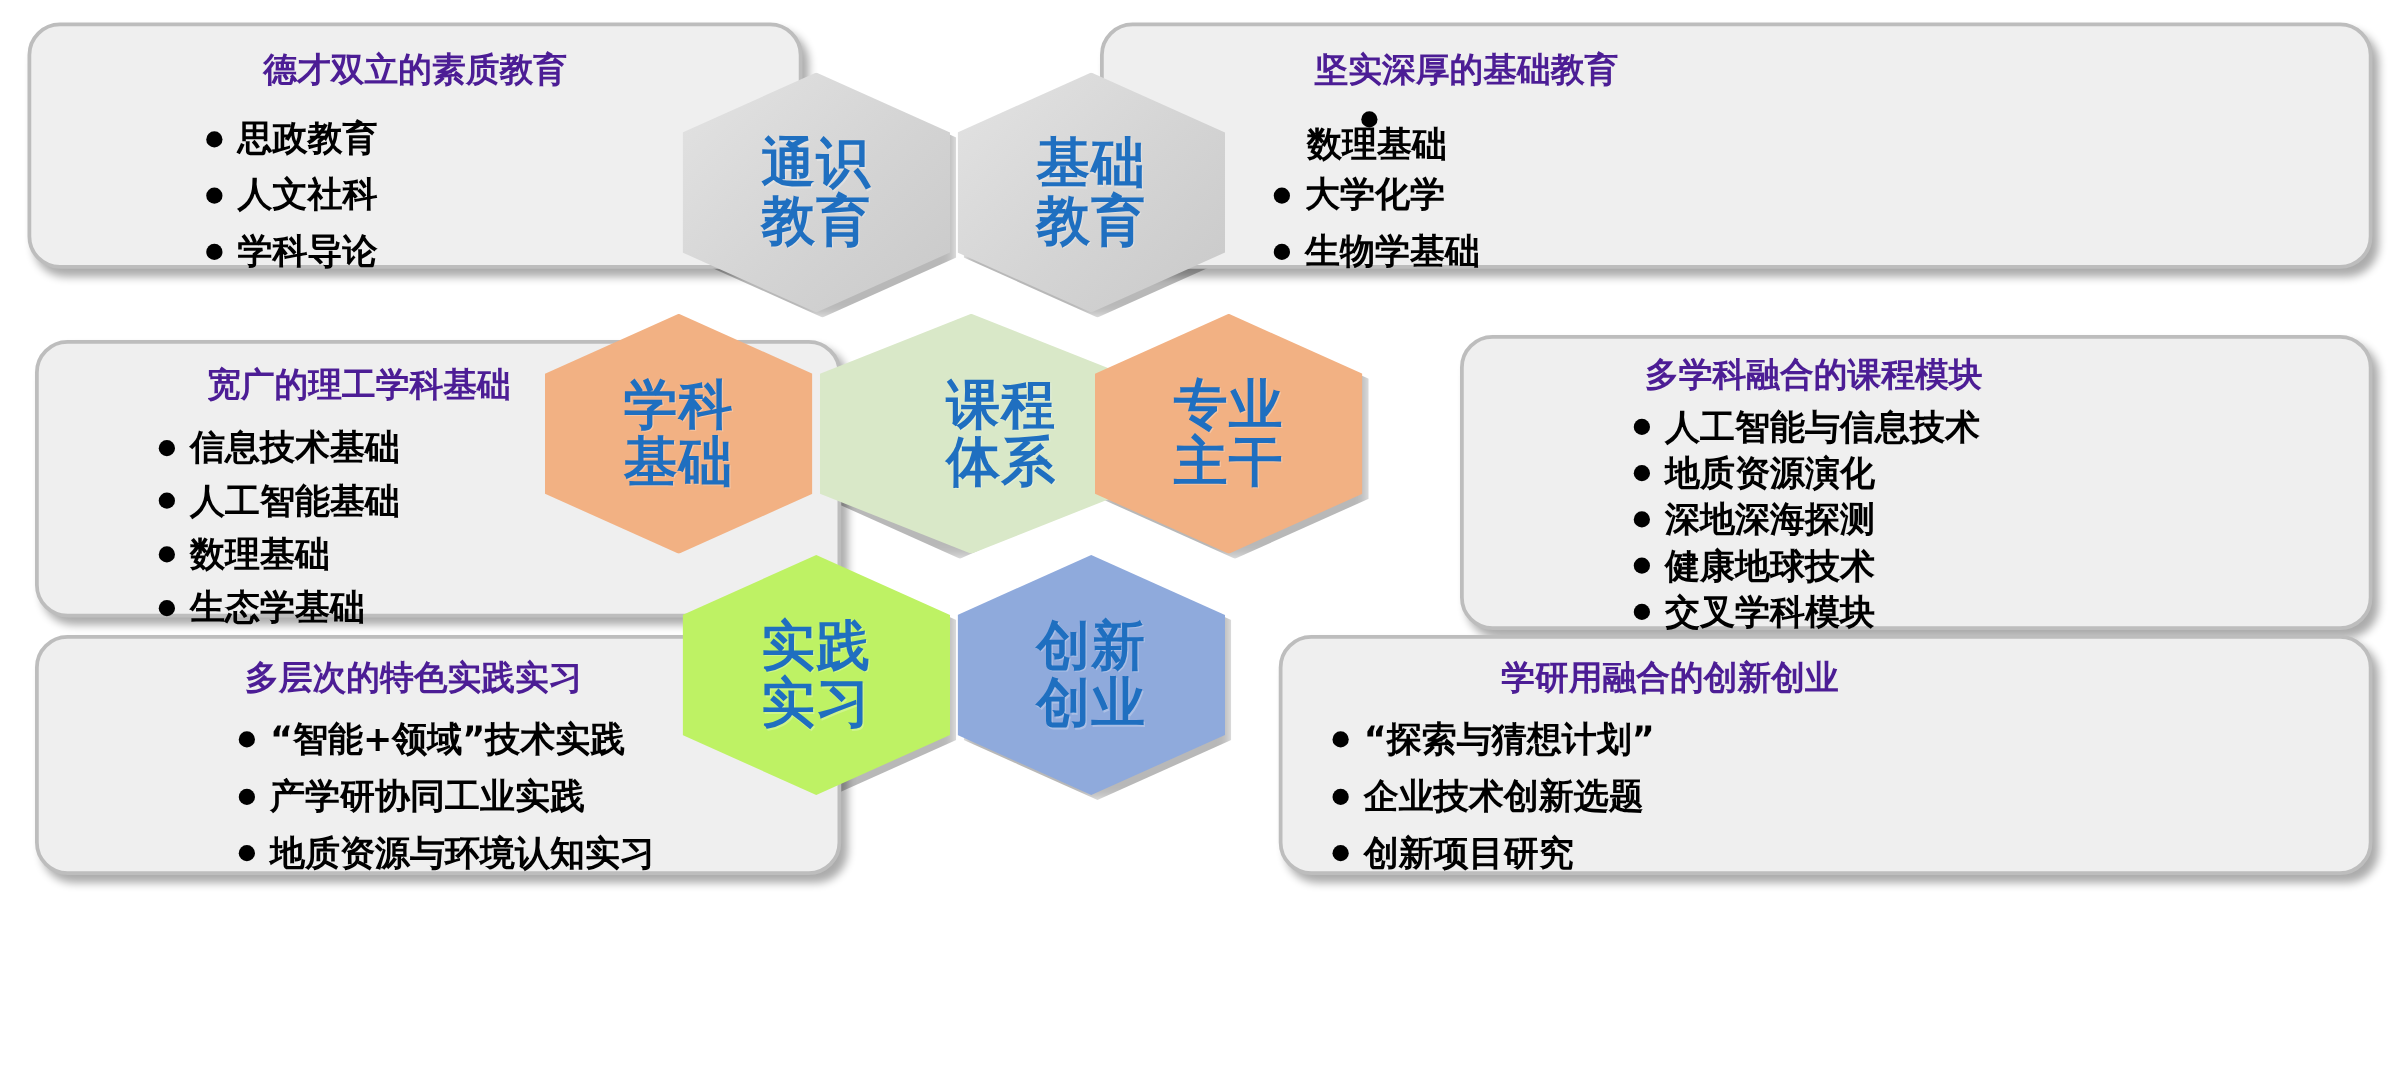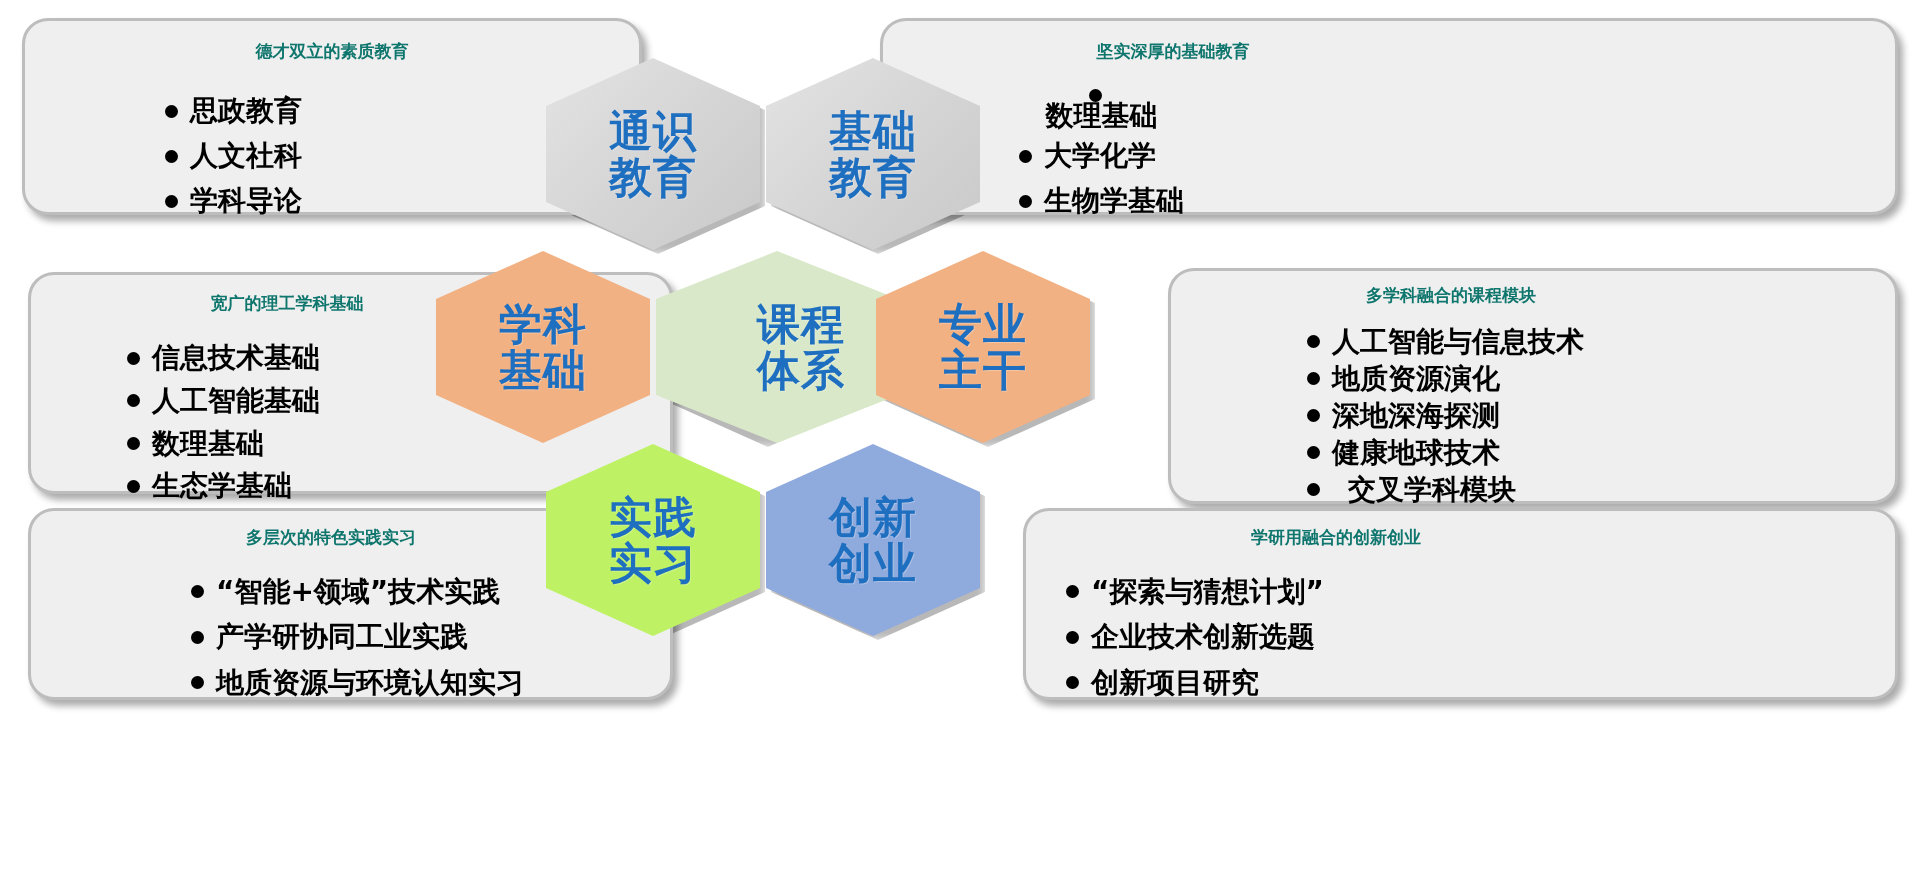--- a/index.html
+++ b/index.html
@@ -15,23 +15,23 @@
   
   .panel{
     position:absolute;
     background:#efefef;
     border:3px solid #bdbdbd;
     border-radius:26px;
     box-shadow:5px 6px 7px rgba(0,0,0,0.33);
     box-sizing:border-box;
   }
   .p-title{
-    color:#0f766e;
+    color:#4c1d95;
     font-weight:bold;
-    font-size:17px;
+    font-size:27px;
     text-align:center;
     letter-spacing:0px;
     line-height:1;
     white-space:nowrap;
   }
   .p-list{
     list-style:none;
     margin:0;
     padding:0;
   }
@@ -164,21 +164,21 @@
           <span>地质资源演化</span>
         </li>
       <li style="height:37px;">
           <span class="bullet"></span>
           <span>深地深海探测</span>
         </li>
       <li style="height:37px;">
           <span class="bullet"></span>
           <span>健康地球技术</span>
         </li>
-      <li style="height:37px;gap:16px;">
+      <li style="height:37px;">
           <span class="bullet"></span>
           <span>交叉学科模块</span>
         </li>
     </ul>
   </div>
 
   <div class="panel" style="left:28px;top:508px;width:645px;height:192px;">
     <div class="p-title" style="position:absolute;left:0;width:600px;top:18px;">多层次的特色实践实习</div>
     <ul class="p-list" style="position:absolute;left:160px;top:58px;">
       <li style="height:45px;">

